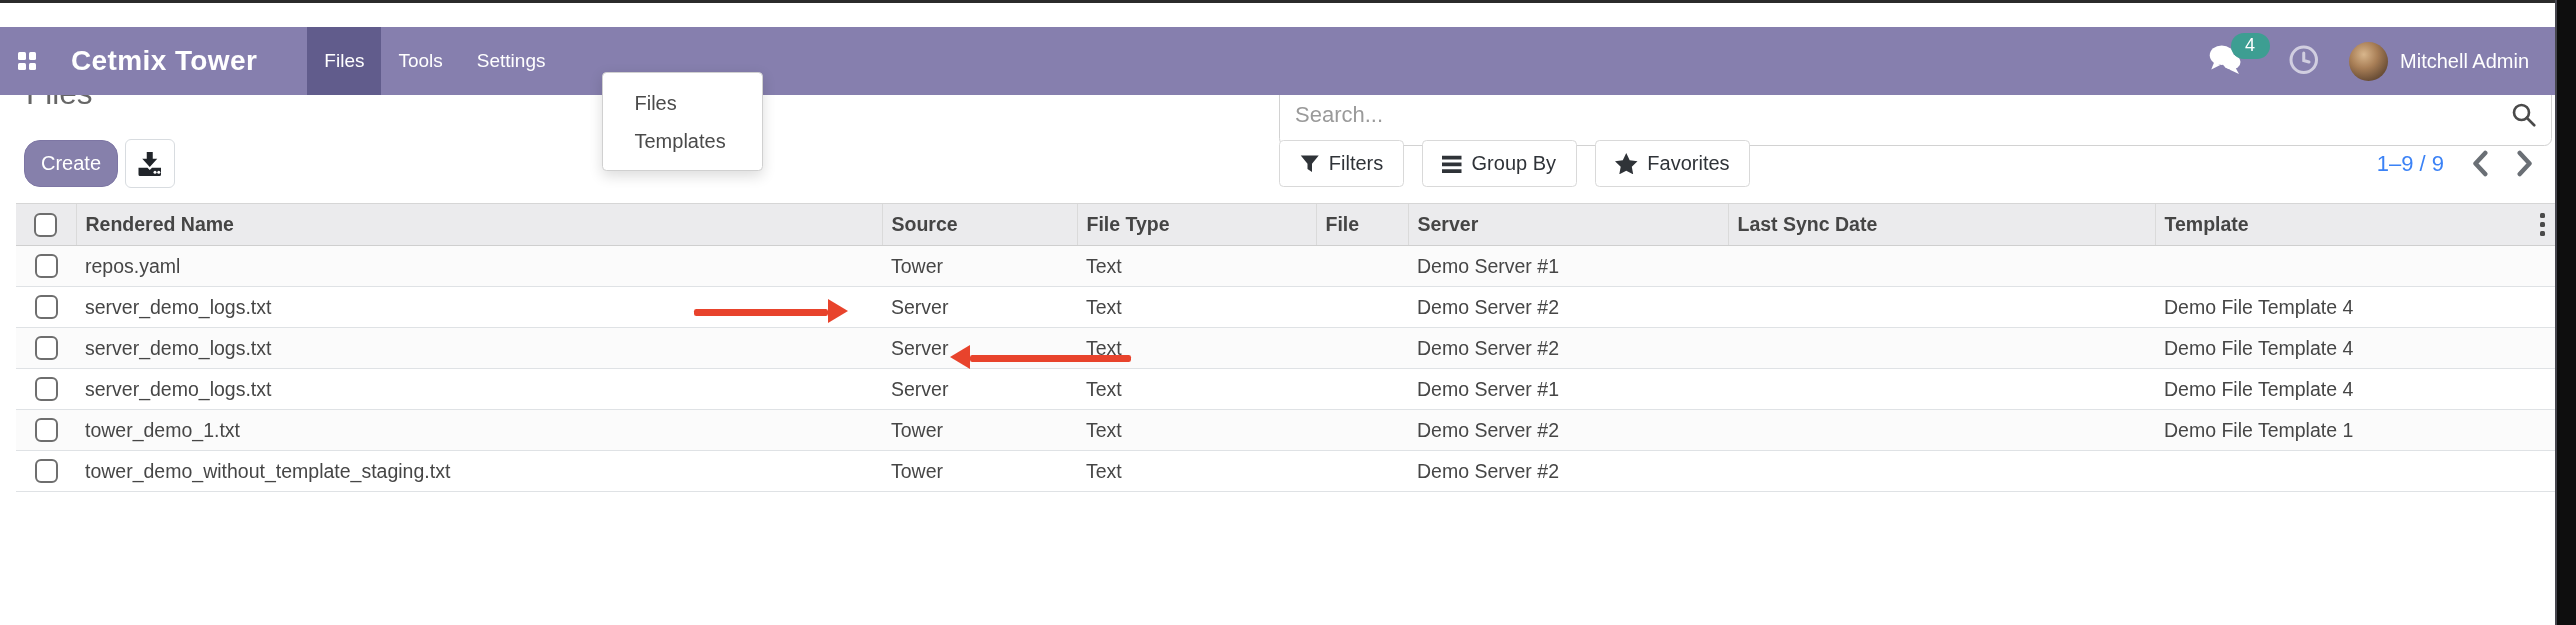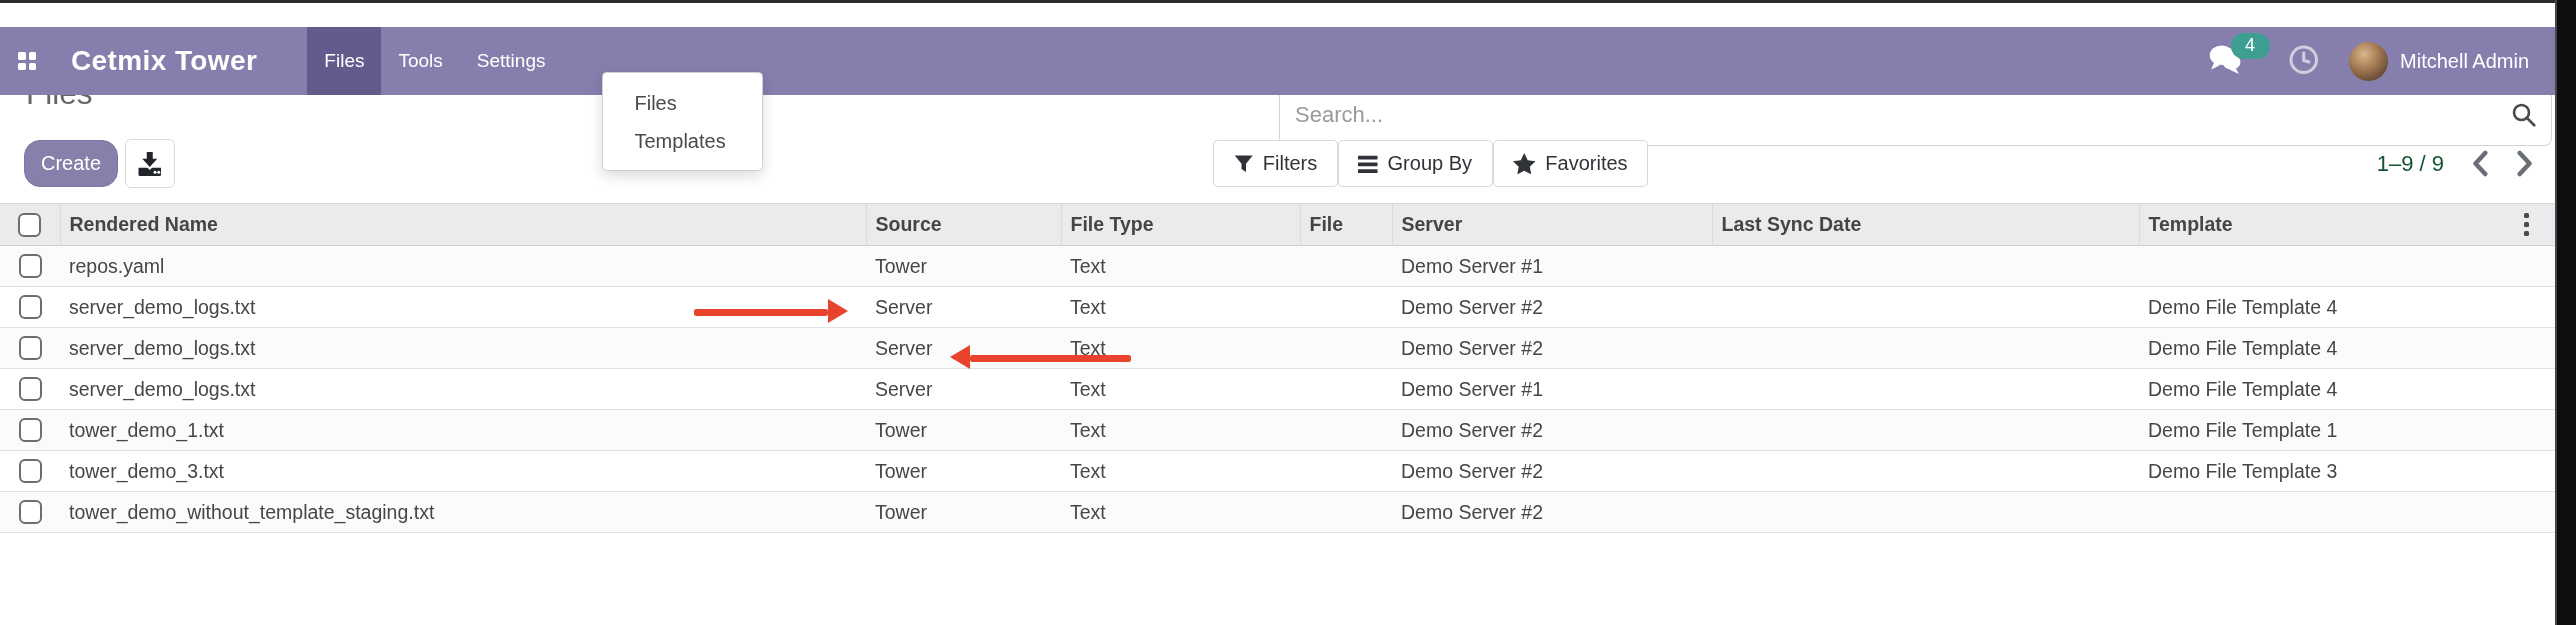--- a/index.html
+++ b/index.html
@@ -34,27 +34,27 @@
   .page-title{position:absolute;left:26px;top:75px;font-size:31.5px;color:#666;}
   .create-btn{position:absolute;left:24px;top:140px;width:92px;height:45px;background:#8680ab;border:0.8px solid #7d76a4;border-radius:16px;
     color:#fff;font-size:20px;display:flex;align-items:center;justify-content:center;cursor:pointer;}
   .import-btn{position:absolute;left:125px;top:139px;width:48px;height:47px;background:#fff;border:0.8px solid #d8dce0;border-radius:6px;
     display:flex;align-items:center;justify-content:center;cursor:pointer;}
   .search-box{position:absolute;left:1279px;top:84px;width:1273px;height:62px;border:0.8px solid #d2d2d2;border-radius:7.5px;
     background:#fff;display:flex;align-items:center;box-sizing:border-box;}
   .search-box input{flex:1;border:none;outline:none;font-size:22px;padding-left:15px;color:#555;background:transparent;font-family:inherit;}
   .search-box input::placeholder{color:#9a9a9a;}
   .search-icon{margin-right:15px;cursor:pointer;display:flex;}
-  .filter-row{position:absolute;left:1213px;top:140px;height:47px;display:flex;}
+  .filter-row{position:absolute;left:1279px;top:140px;height:47px;display:flex;gap:18px;}
   .ctl-btn{height:47px;padding:0 19.5px;background:#fff;border:0.8px solid #d9d9d9;border-radius:4.5px;font-size:20px;font-weight:500;
     color:#2f3338;display:flex;align-items:center;gap:9.8px;cursor:pointer;box-sizing:border-box;white-space:nowrap;}
-  .pagination{position:absolute;top:140px;right:42px;height:47px;display:flex;align-items:center;gap:27px;font-size:22px;color:#14532d;z-index:5;}
+  .pagination{position:absolute;top:140px;right:42px;height:47px;display:flex;align-items:center;gap:27px;font-size:22px;color:#3b82f6;z-index:5;}
   .pager-btn{cursor:pointer;display:flex;align-items:center;}
   
-  .table-wrap{position:absolute;top:203px;left:0;width:2556px;}
+  .table-wrap{position:absolute;top:203px;left:16px;width:2556px;}
   table{width:100%;border-collapse:collapse;table-layout:fixed;font-size:19.5px;color:#464646;}
   thead th{height:42px;background:#ebebed;font-weight:bold;text-align:left;padding:0 0 0 9px;color:#454545;
     border-top:0.8px solid #d6d6d6;border-bottom:0.8px solid #cfcfcf;border-left:0.8px solid #dadada;box-sizing:border-box;white-space:nowrap;overflow:hidden;}
   thead th:first-child{border-left:none;}
   tbody td{height:41px;padding:0 0 0 9px;box-sizing:border-box;white-space:nowrap;overflow:hidden;}
   tbody tr{border-bottom:0.8px solid #dfe2e5;cursor:pointer;}
   tbody tr:nth-child(odd){background:#fbfbfb;}
   tbody tr:nth-child(even){background:#ffffff;}
   .cb-cell{text-align:center;padding:0 !important;}
   .checkbox{display:inline-block;width:19px;height:20px;border:2.3px solid #6e6e6e;border-radius:6px;background:#fff;vertical-align:middle;cursor:pointer;}
@@ -244,30 +244,20 @@
           <td>tower_demo_1.txt</td>
           <td>Tower</td>
           <td>Text</td>
           <td></td>
           <td>Demo Server #2</td>
           <td></td>
           <td>Demo File Template 1</td>
         </tr>
         <tr>
           <td class="cb-cell"><span class="checkbox"></span></td>
-          <td>tower_demo_3.txt</td>
-          <td>Tower</td>
-          <td>Text</td>
-          <td></td>
-          <td>Demo Server #2</td>
-          <td></td>
-          <td>Demo File Template 3</td>
-        </tr>
-        <tr>
-          <td class="cb-cell"><span class="checkbox"></span></td>
           <td>tower_demo_without_template_staging.txt</td>
           <td>Tower</td>
           <td>Text</td>
           <td></td>
           <td>Demo Server #2</td>
           <td></td>
           <td></td>
         </tr>
       </tbody>
   </table>

